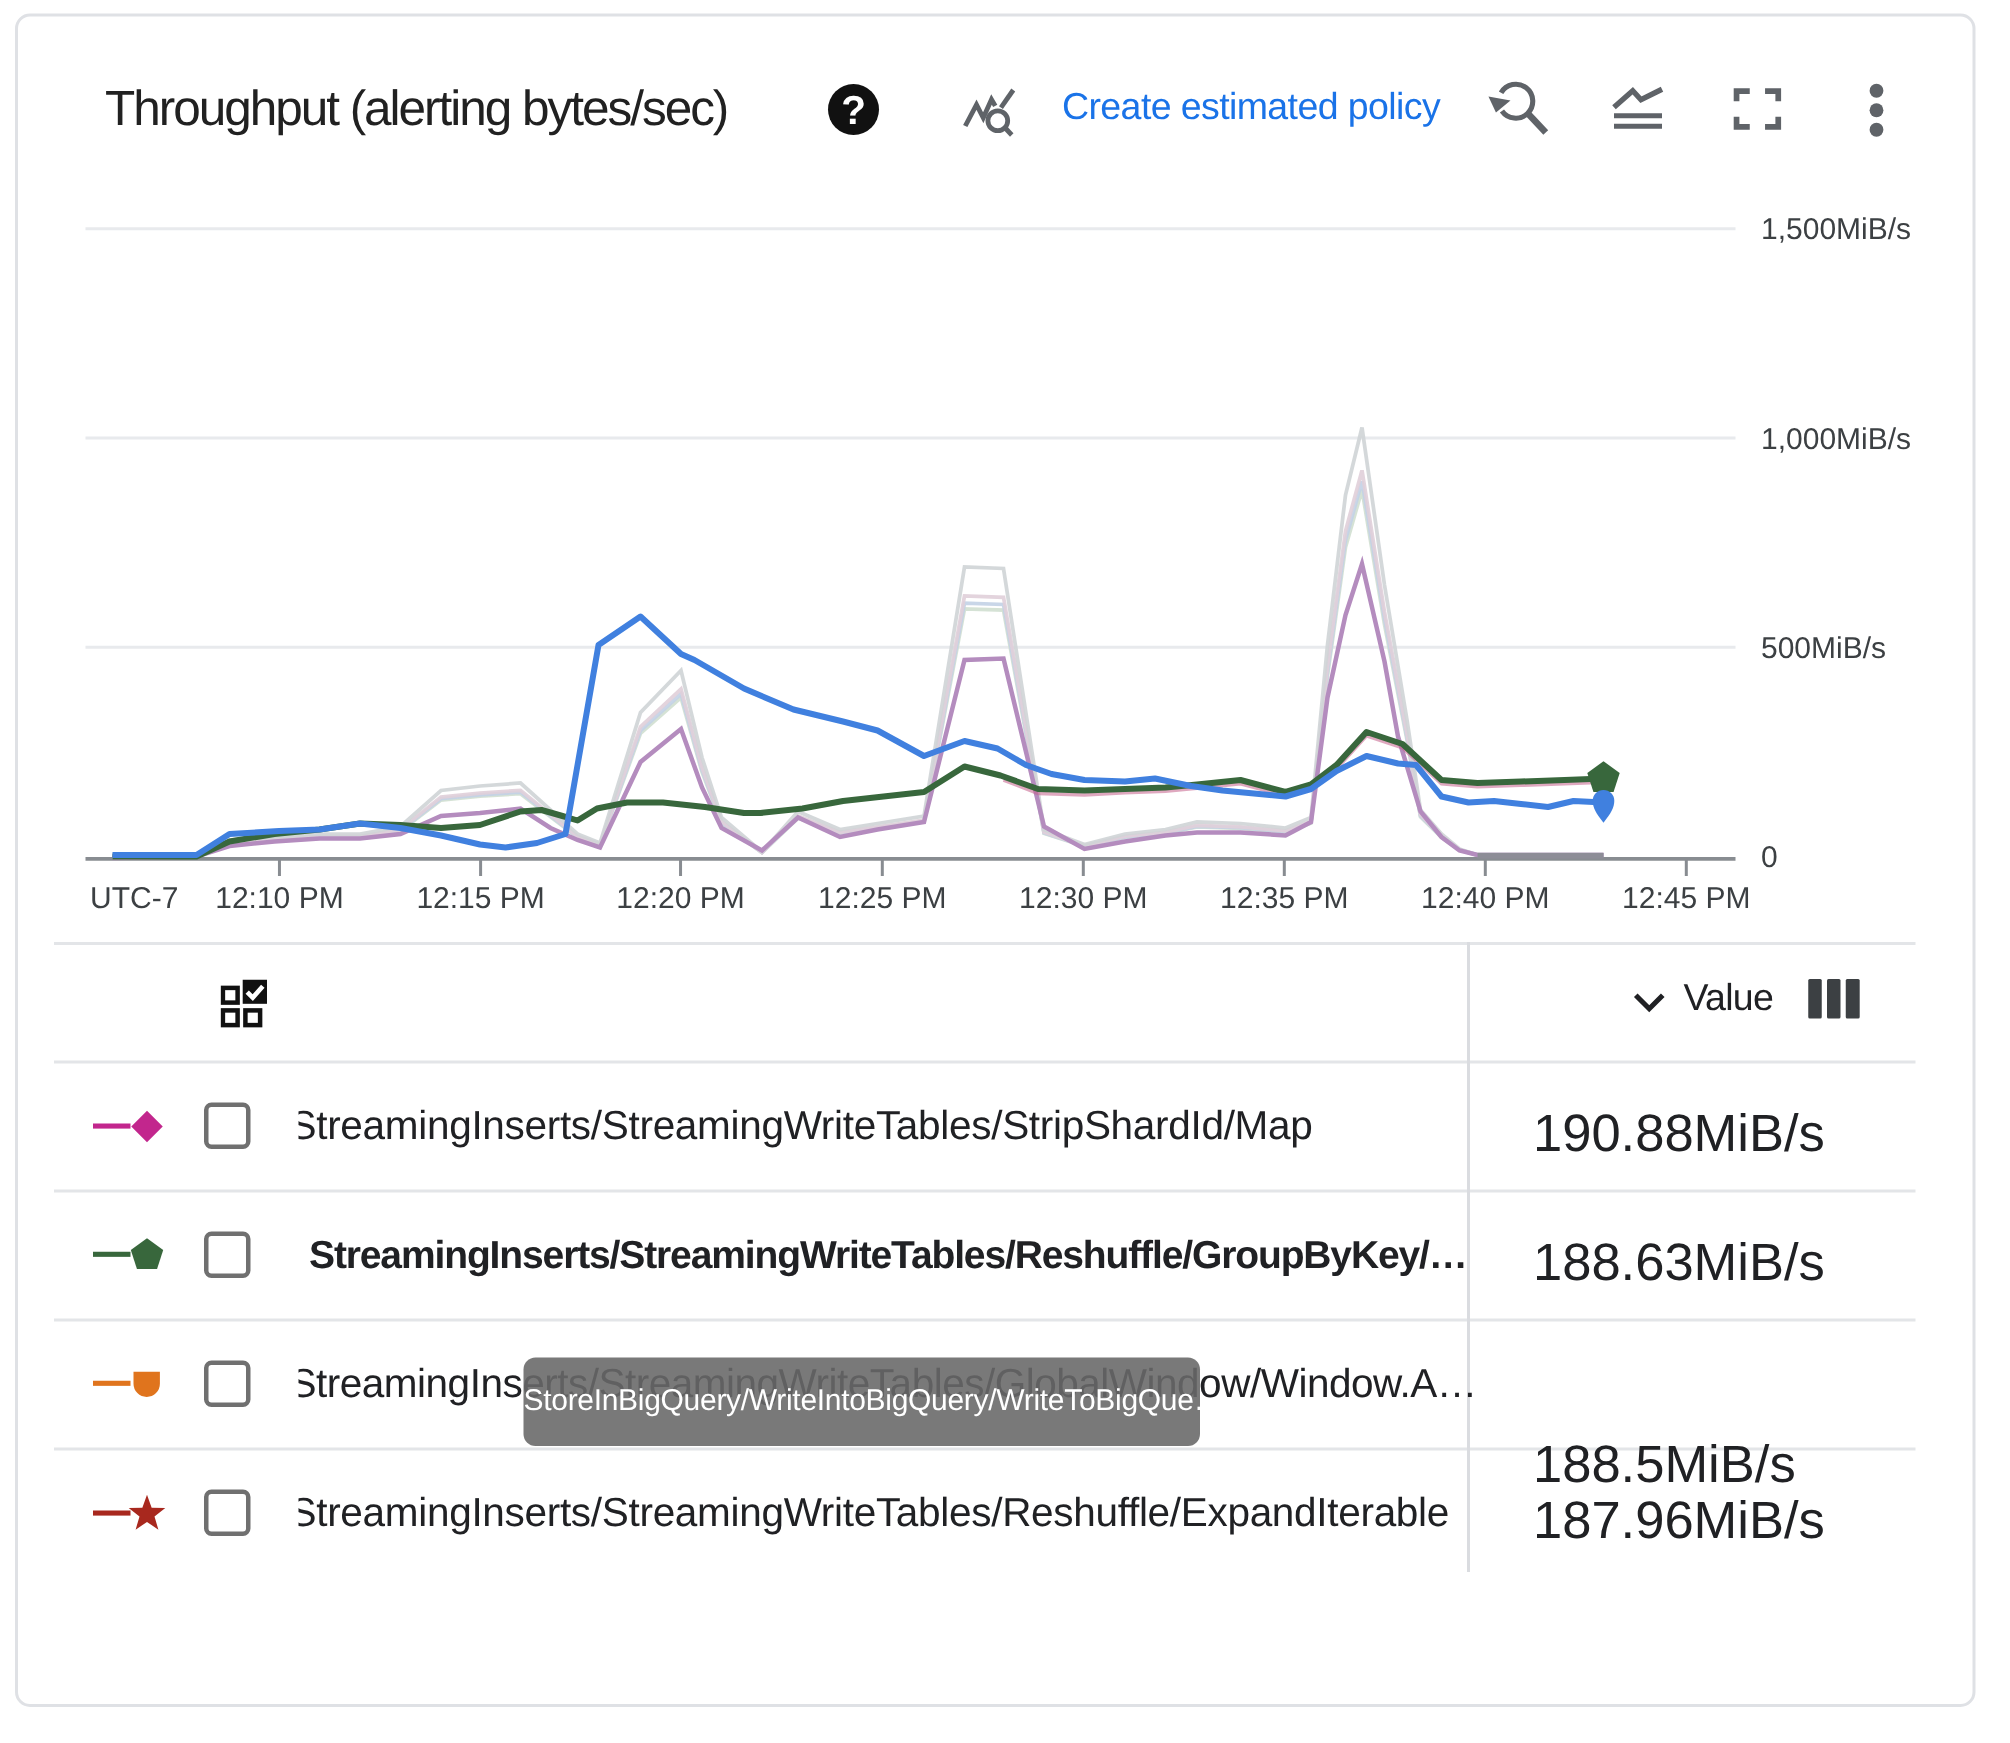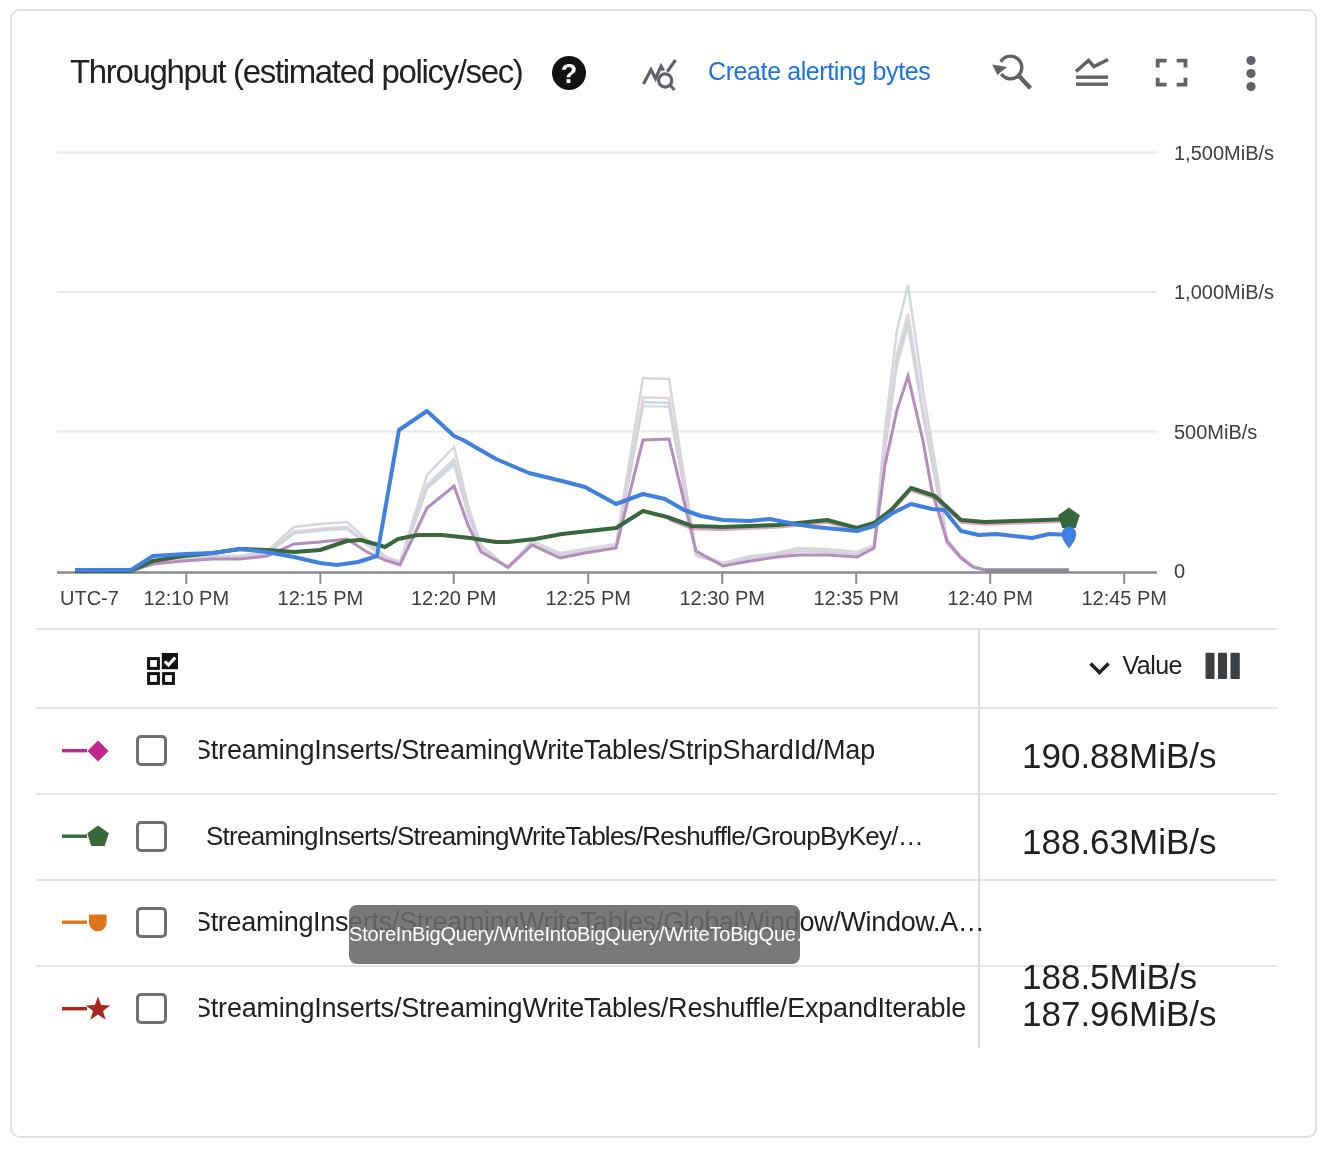--- a/index.html
+++ b/index.html
@@ -12,22 +12,22 @@
   .row-label { font-size:27px; color:#202124; letter-spacing:-0.2px; white-space:nowrap; overflow:hidden;margin-left:27px; }
   .val { font-size:35px; color:#202124; text-align:right; width:160px; }
   .sep { position:absolute; left:36px; width:1241px; height:2px; background:#e3e5e8; }
   .cb { position:absolute; left:136px; width:31px; height:31px; border:3.3px solid #707070; border-radius:5px; }
   .tooltip { position:absolute; left:349px; top:905px; width:451px; height:59px; background:rgba(104,104,104,0.89);
              border-radius:8px; color:#fff; font-size:20px; text-align:center; line-height:59px; letter-spacing:-0.2px;}
 </style>
 </head>
 <body>
 <div class="card"></div>
-<div class="abs title">Throughput (estimated policy/sec)</div>
-<div class="abs link">Create alerting bytes</div>
+<div class="abs title">Throughput (alerting bytes/sec)</div>
+<div class="abs link">Create estimated policy</div>
 
 <svg class="abs" style="left:0;top:0" width="1340" height="1162">
 
   <line x1="57" y1="152.5" x2="1157" y2="152.5" stroke="#e8eaed" stroke-width="2"></line>
   <line x1="57" y1="292" x2="1157" y2="292" stroke="#e8eaed" stroke-width="2"></line>
   <line x1="57" y1="431.5" x2="1157" y2="431.5" stroke="#e8eaed" stroke-width="2"></line>
 
   <line x1="57" y1="572.5" x2="1157" y2="572.5" stroke="#888c91" stroke-width="2.5"></line>
   <g stroke="#888c91" stroke-width="2">
     <line x1="186.3" y1="573" x2="186.3" y2="584"></line>
@@ -151,21 +151,21 @@
   <rect x="6" y="277" width="25" height="3.4" fill="#a8281e"></rect>
   <g fill="#a8281e">
       <path d="M 42 266.5 L 45.1 275.1 L 54.2 275.4 L 47 281 L 49.6 289.8 L 42 284.6 L 34.4 289.8 L 37 281 L 29.8 275.4 L 38.9 275.1 Z"></path>
     </g>
 </svg>
 <div class="cb" style="top:735px"></div>
 <div class="cb" style="top:821px"></div>
 <div class="cb" style="top:907px"></div>
 <div class="cb" style="top:993px"></div>
 <div class="abs row-label" style="left:172px;top:735px;width:800px"><span style="margin-left:-6px">StreamingInserts/StreamingWriteTables/StripShardId/Map</span></div>
-<div class="abs row-label" style="left:179px;top:821px;width:800px;font-weight:normal;font-size:26px;letter-spacing:-0.75px">StreamingInserts/StreamingWriteTables/Reshuffle/GroupByKey/…</div>
+<div class="abs row-label" style="left:179px;top:821px;width:800px;font-weight:bold;font-size:26px;letter-spacing:-0.75px">StreamingInserts/StreamingWriteTables/Reshuffle/GroupByKey/…</div>
 <div class="abs row-label" style="left:172px;top:907px;width:800px;letter-spacing:-0.33px"><span style="margin-left:-6px">StreamingInserts/StreamingWriteTables/GlobalWindow/Window.A…</span></div>
 <div class="abs row-label" style="left:172px;top:993px;width:800px"><span style="margin-left:-6px">StreamingInserts/StreamingWriteTables/Reshuffle/ExpandIterable</span></div>
 <div class="abs val" style="left:1022px;top:736px">190.88MiB/s</div>
 <div class="abs val" style="left:1022px;top:822px;font-weight:normal">188.63MiB/s</div>
 <div class="abs val" style="left:1022px;top:957px">188.5MiB/s</div>
 <div class="abs val" style="left:1022px;top:994px">187.96MiB/s</div>
 
 <div class="tooltip">StoreInBigQuery/WriteIntoBigQuery/WriteToBigQue…</div>
 
 </body></html>

